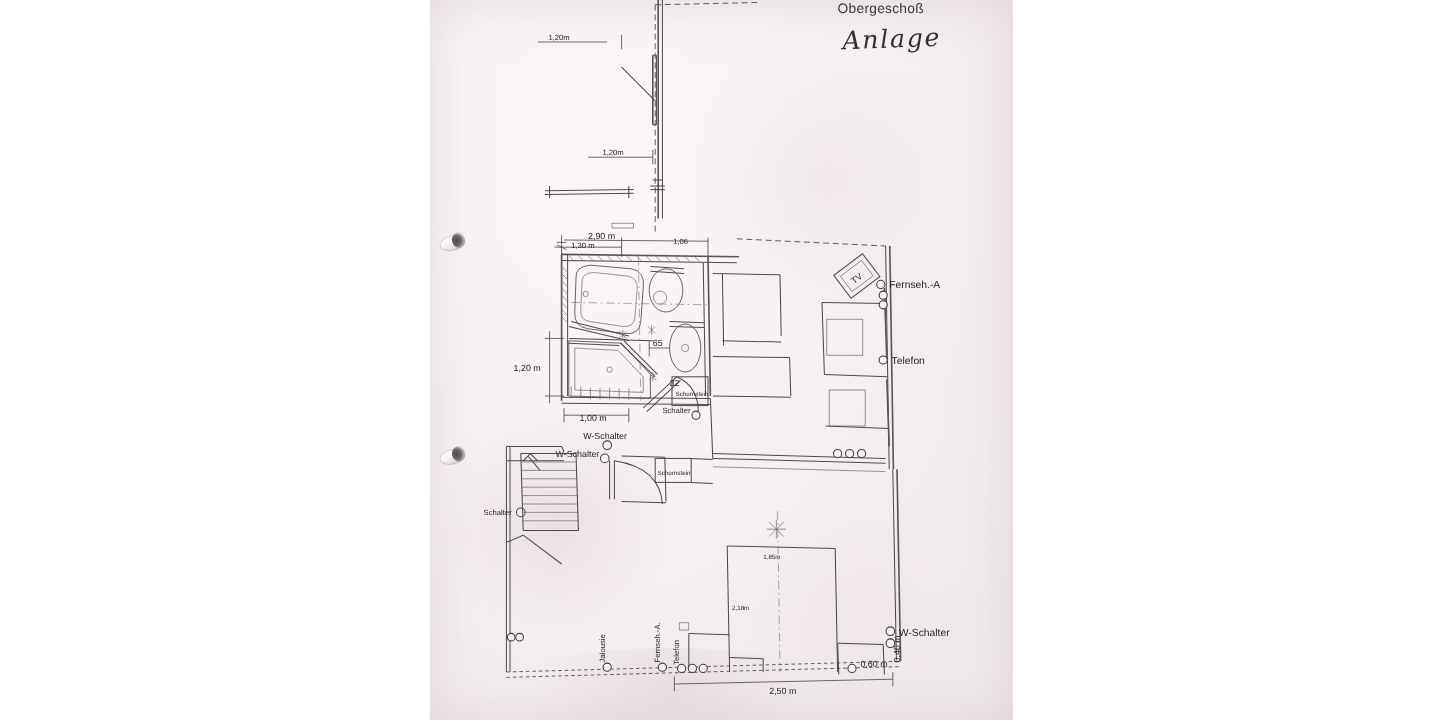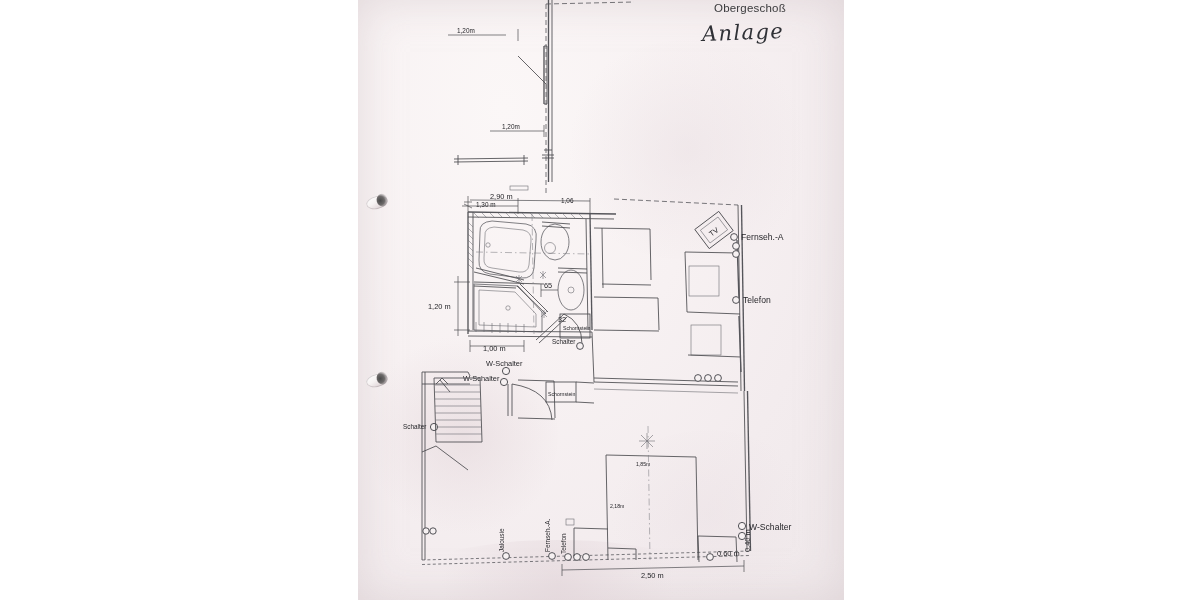--- a/index.html
+++ b/index.html
@@ -27,21 +27,21 @@
     background:linear-gradient(160deg,#ffffff 0%,#f6f2f2 45%,#e7dee0 70%,#cfc4c7 100%);
     box-shadow:0 0 0 1px rgba(150,138,142,.35) inset;}
   .punch .shade{position:absolute;right:-1px;top:-1px;width:12px;height:13px;border-radius:50%;
     background:radial-gradient(circle at 30% 50%,#4a4a4a 0%,#6d6a6a 40%,rgba(140,135,137,0) 72%);}
   #punch1{left:8px;top:196px;transform:rotate(-14deg);}
   #punch2{left:8px;top:374px;transform:rotate(-14deg);}
 
   
   #hdr{position:absolute;left:340px;top:2px;width:150px;}
   .typed{font-family:"Liberation Sans",sans-serif;font-size:11.5px;color:#3a3a3c;
-          letter-spacing:.2px;white-space:nowrap;margin-left:16px;}
+          letter-spacing:.2px;white-space:nowrap;}
   .hand{font-family:"DejaVu Serif",serif;font-size:21px;color:#2f3136;
         font-style:italic;letter-spacing:1.4px;margin-top:8px;margin-left:4px;
         transform:rotate(-2deg);transform-origin:left center;white-space:nowrap;}
 
   svg{position:absolute;left:0;top:0;overflow:visible;}
   .ln{stroke:#4a4a4e;fill:none;stroke-width:.85;}
   .ln2{stroke:#55555a;fill:none;stroke-width:1.35;}
   .lnf{stroke:#6d6d72;fill:none;stroke-width:.6;}
   .dash{stroke:#56565b;fill:none;stroke-width:.8;stroke-dasharray:5 3;}
   .dash2{stroke:#5a5a5f;fill:none;stroke-width:.8;stroke-dasharray:3 2.4;}

